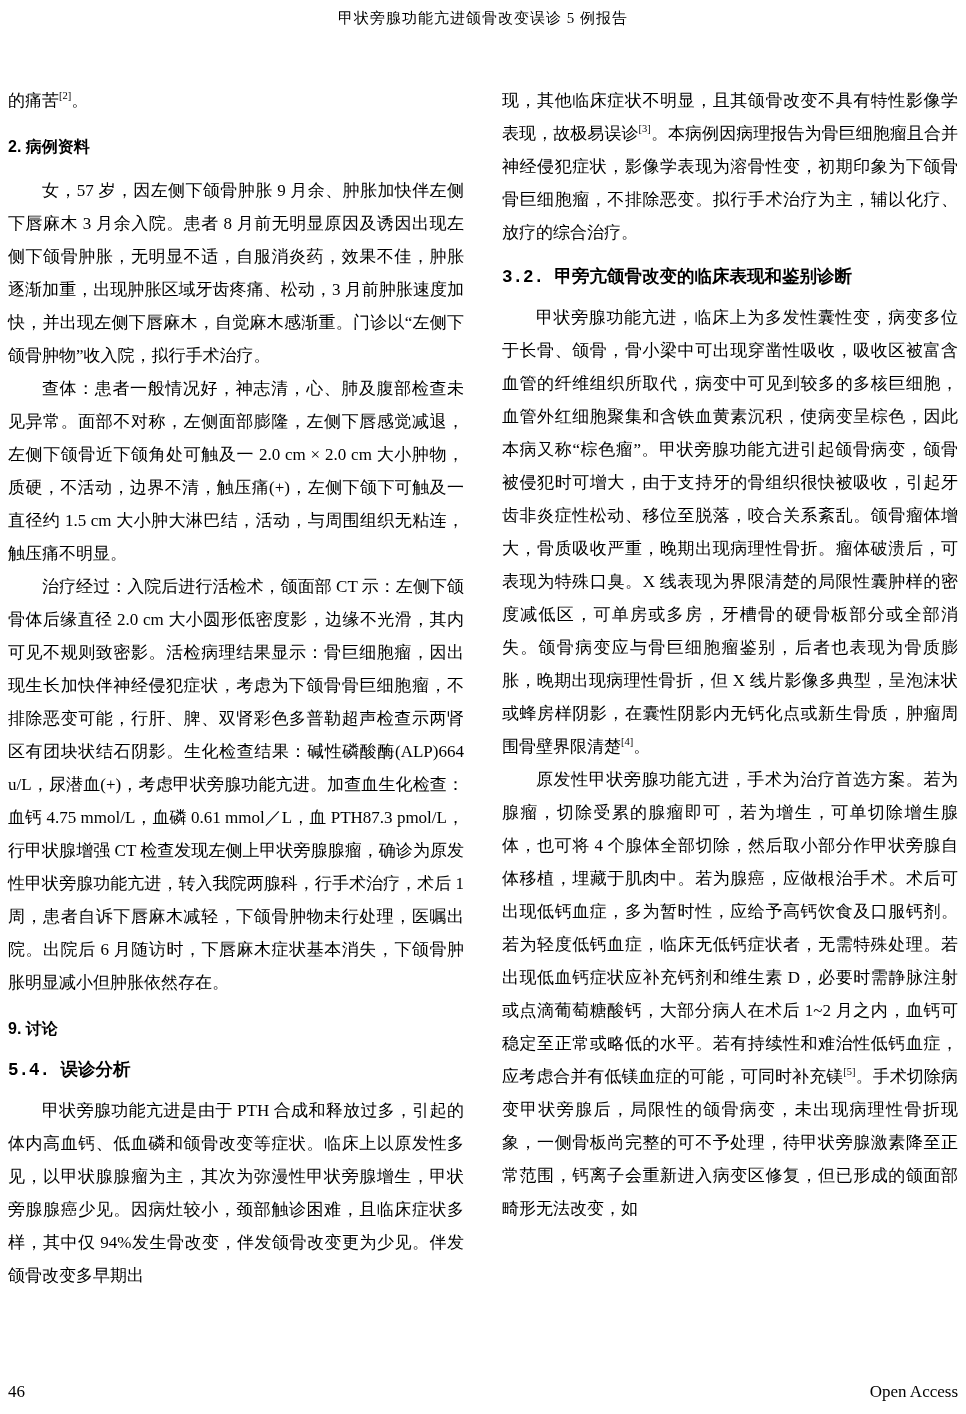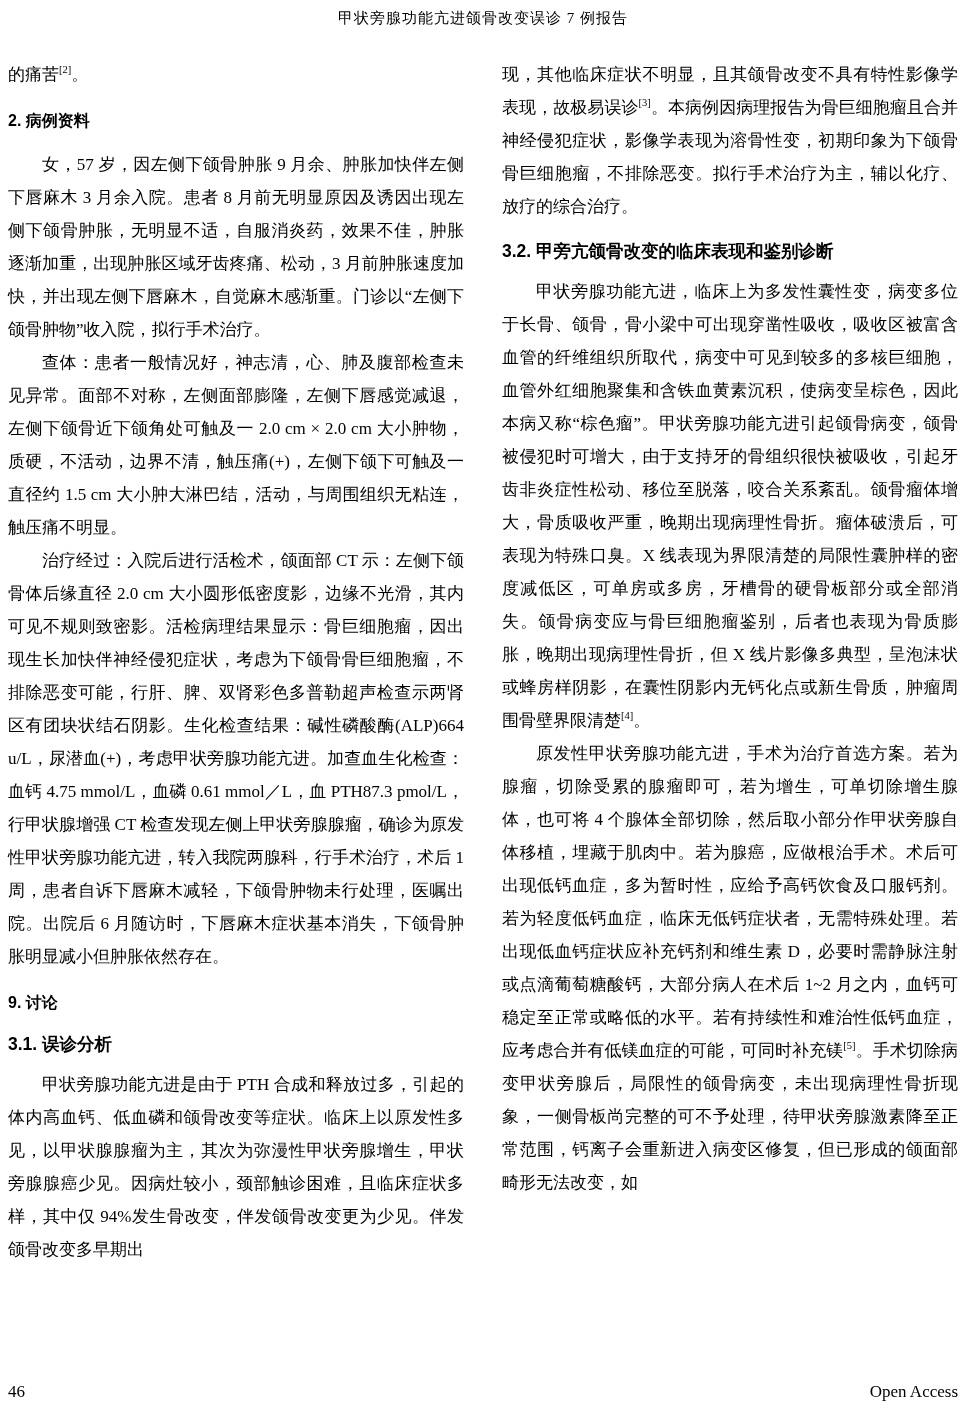--- a/index.html
+++ b/index.html
@@ -35,30 +35,31 @@
     font-size: 17px;
     line-height: 33px;
     text-align: justify;
   }
   p.para {
     margin: 0;
     text-indent: 2em;
   }
   p.para.no-indent {
     text-indent: 0;
+    margin-top: 26px;
   }
   .h-l1 {
     font-family: "Liberation Sans", "DejaVu Sans", sans-serif;
     font-size: 16px;
     font-weight: bold;
     line-height: 26px;
     margin: 17px 0 14px 0;
   }
   .h-l2 {
-    font-family: Liberation Sans, sans-serif;
+    font-family: Liberation Mono, monospace;
     font-size: 17.5px;
     font-weight: bold;
     line-height: 24px;
     margin: 16px 0 12px 0;
   }
   sup {
     font-size: 0.62em;
     line-height: 0;
     vertical-align: super;
   }
@@ -71,38 +72,38 @@
     justify-content: space-between;
     font-size: 17px;
     line-height: 20px;
   }
 </style>
 </head>
 <body>
 
 <div class="page">
 
-  <div class="running-title">甲状旁腺功能亢进颌骨改变误诊 7 例报告</div>
+  <div class="running-title">甲状旁腺功能亢进颌骨改变误诊 5 例报告</div>
 
   <div class="columns">
 
     <div class="col">
       <p class="para no-indent">的痛苦<sup>[2]</sup>。</p>
 
       <h2 class="h-l1">2. 病例资料</h2>
 
       <p class="para">女，57 岁，因左侧下颌骨肿胀 9 月余、肿胀加快伴左侧下唇麻木 3 月余入院。患者 8 月前无明显原因及诱因出现左侧下颌骨肿胀，无明显不适，自服消炎药，效果不佳，肿胀逐渐加重，出现肿胀区域牙齿疼痛、松动，3 月前肿胀速度加快，并出现左侧下唇麻木，自觉麻木感渐重。门诊以“左侧下颌骨肿物”收入院，拟行手术治疗。</p>
 
       <p class="para">查体：患者一般情况好，神志清，心、肺及腹部检查未见异常。面部不对称，左侧面部膨隆，左侧下唇感觉减退，左侧下颌骨近下颌角处可触及一 2.0 cm × 2.0 cm 大小肿物，质硬，不活动，边界不清，触压痛(+)，左侧下颌下可触及一直径约 1.5 cm 大小肿大淋巴结，活动，与周围组织无粘连，触压痛不明显。</p>
 
       <p class="para">治疗经过：入院后进行活检术，颌面部 CT 示：左侧下颌骨体后缘直径 2.0 cm 大小圆形低密度影，边缘不光滑，其内可见不规则致密影。活检病理结果显示：骨巨细胞瘤，因出现生长加快伴神经侵犯症状，考虑为下颌骨骨巨细胞瘤，不排除恶变可能，行肝、脾、双肾彩色多普勒超声检查示两肾区有团块状结石阴影。生化检查结果：碱性磷酸酶(ALP)664 u/L，尿潜血(+)，考虑甲状旁腺功能亢进。加查血生化检查：血钙 4.75 mmol/L，血磷 0.61 mmol／L，血 PTH87.3 pmol/L，行甲状腺增强 CT 检查发现左侧上甲状旁腺腺瘤，确诊为原发性甲状旁腺功能亢进，转入我院两腺科，行手术治疗，术后 1 周，患者自诉下唇麻木减轻，下颌骨肿物未行处理，医嘱出院。出院后 6 月随访时，下唇麻木症状基本消失，下颌骨肿胀明显减小但肿胀依然存在。</p>
 
       <h2 class="h-l1">9. 讨论</h2>
 
-      <h3 class="h-l2">3.1. 误诊分析</h3>
+      <h3 class="h-l2">5.4. 误诊分析</h3>
 
       <p class="para">甲状旁腺功能亢进是由于 PTH 合成和释放过多，引起的体内高血钙、低血磷和颌骨改变等症状。临床上以原发性多见，以甲状腺腺瘤为主，其次为弥漫性甲状旁腺增生，甲状旁腺腺癌少见。因病灶较小，颈部触诊困难，且临床症状多样，其中仅 94%发生骨改变，伴发颌骨改变更为少见。伴发颌骨改变多早期出</p>
     </div>
 
     <div class="col">
       <p class="para no-indent">现，其他临床症状不明显，且其颌骨改变不具有特性影像学表现，故极易误诊<sup>[3]</sup>。本病例因病理报告为骨巨细胞瘤且合并神经侵犯症状，影像学表现为溶骨性变，初期印象为下颌骨骨巨细胞瘤，不排除恶变。拟行手术治疗为主，辅以化疗、放疗的综合治疗。</p>
 
       <h3 class="h-l2">3.2. 甲旁亢颌骨改变的临床表现和鉴别诊断</h3>
 
       <p class="para">甲状旁腺功能亢进，临床上为多发性囊性变，病变多位于长骨、颌骨，骨小梁中可出现穿凿性吸收，吸收区被富含血管的纤维组织所取代，病变中可见到较多的多核巨细胞，血管外红细胞聚集和含铁血黄素沉积，使病变呈棕色，因此本病又称“棕色瘤”。甲状旁腺功能亢进引起颌骨病变，颌骨被侵犯时可增大，由于支持牙的骨组织很快被吸收，引起牙齿非炎症性松动、移位至脱落，咬合关系紊乱。颌骨瘤体增大，骨质吸收严重，晚期出现病理性骨折。瘤体破溃后，可表现为特殊口臭。X 线表现为界限清楚的局限性囊肿样的密度减低区，可单房或多房，牙槽骨的硬骨板部分或全部消失。颌骨病变应与骨巨细胞瘤鉴别，后者也表现为骨质膨胀，晚期出现病理性骨折，但 X 线片影像多典型，呈泡沫状或蜂房样阴影，在囊性阴影内无钙化点或新生骨质，肿瘤周围骨壁界限清楚<sup>[4]</sup>。</p>

